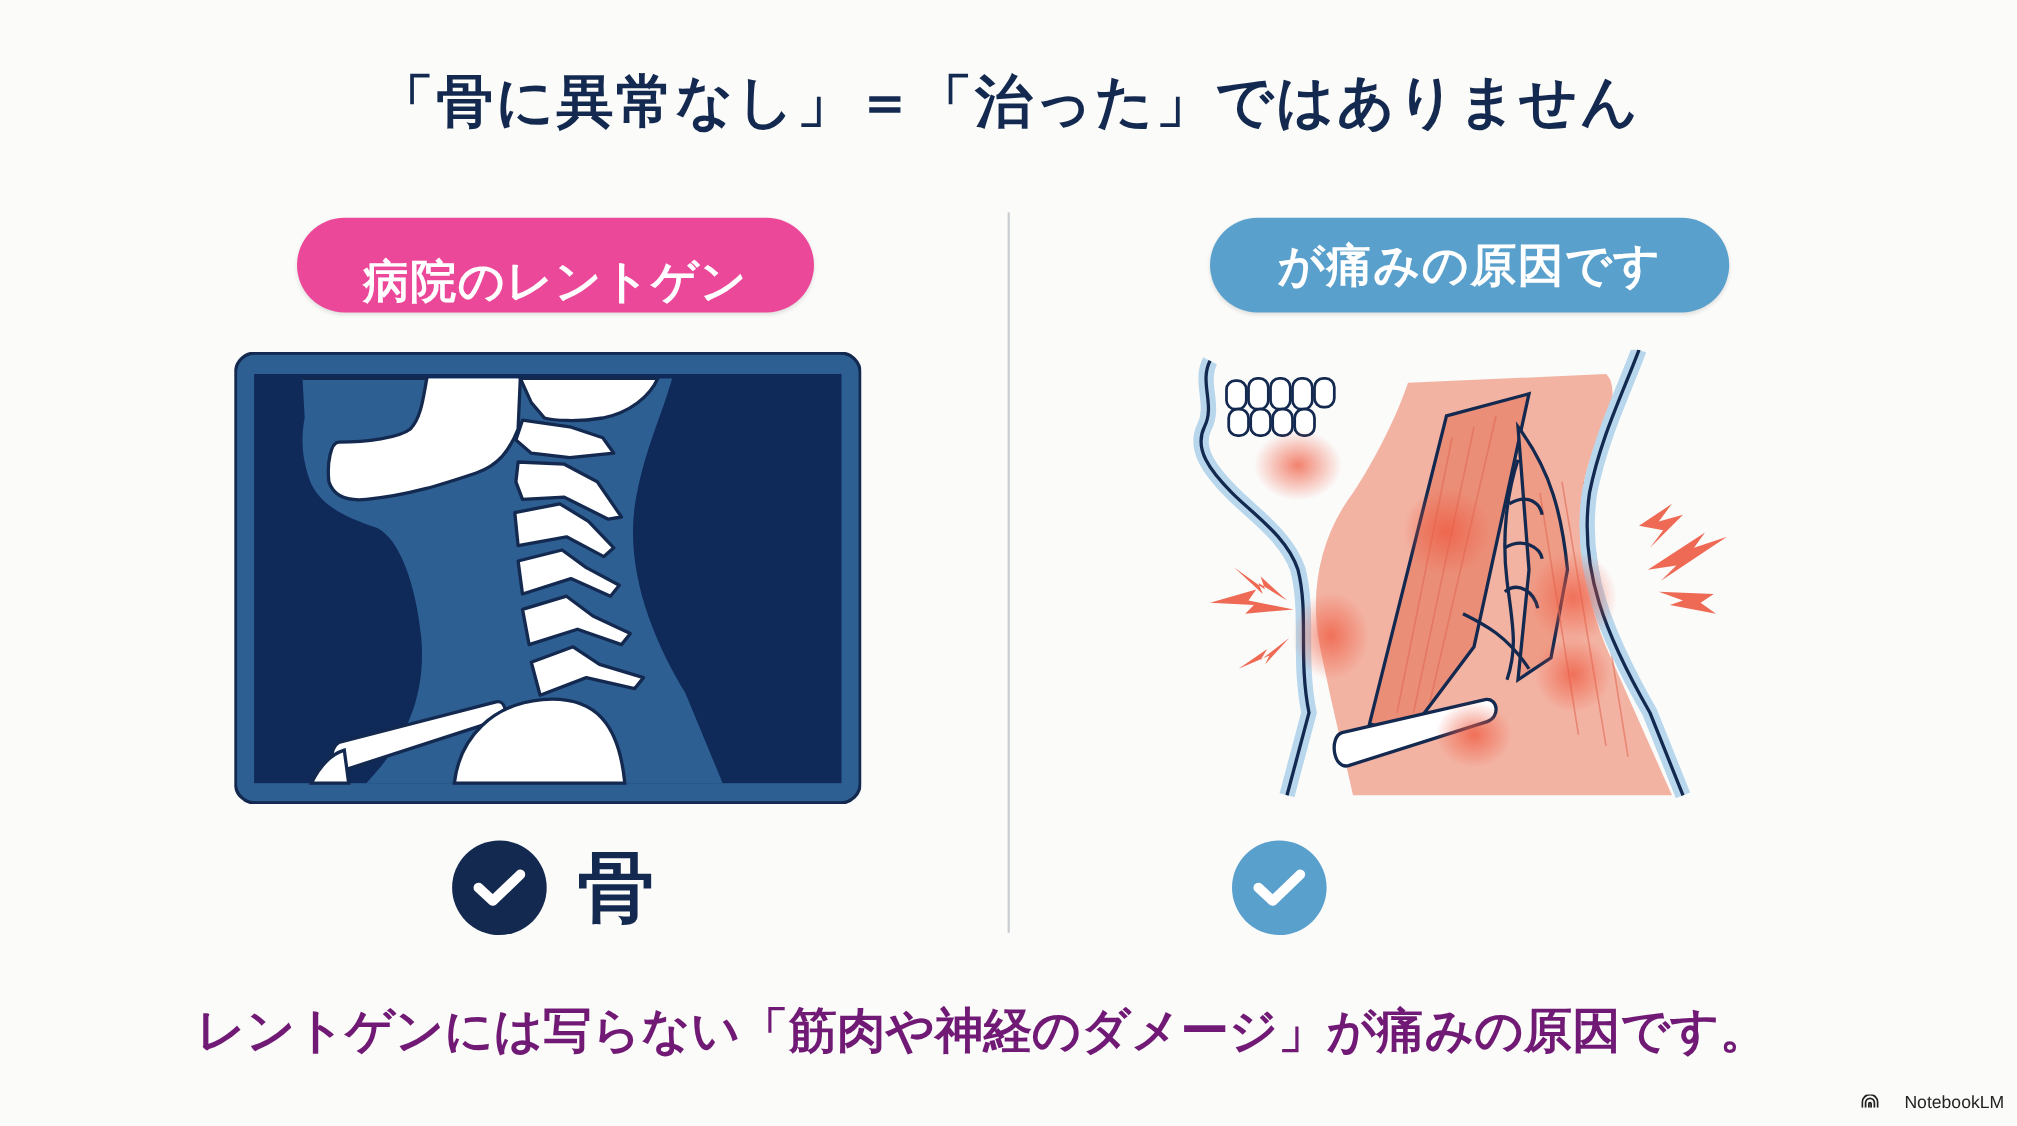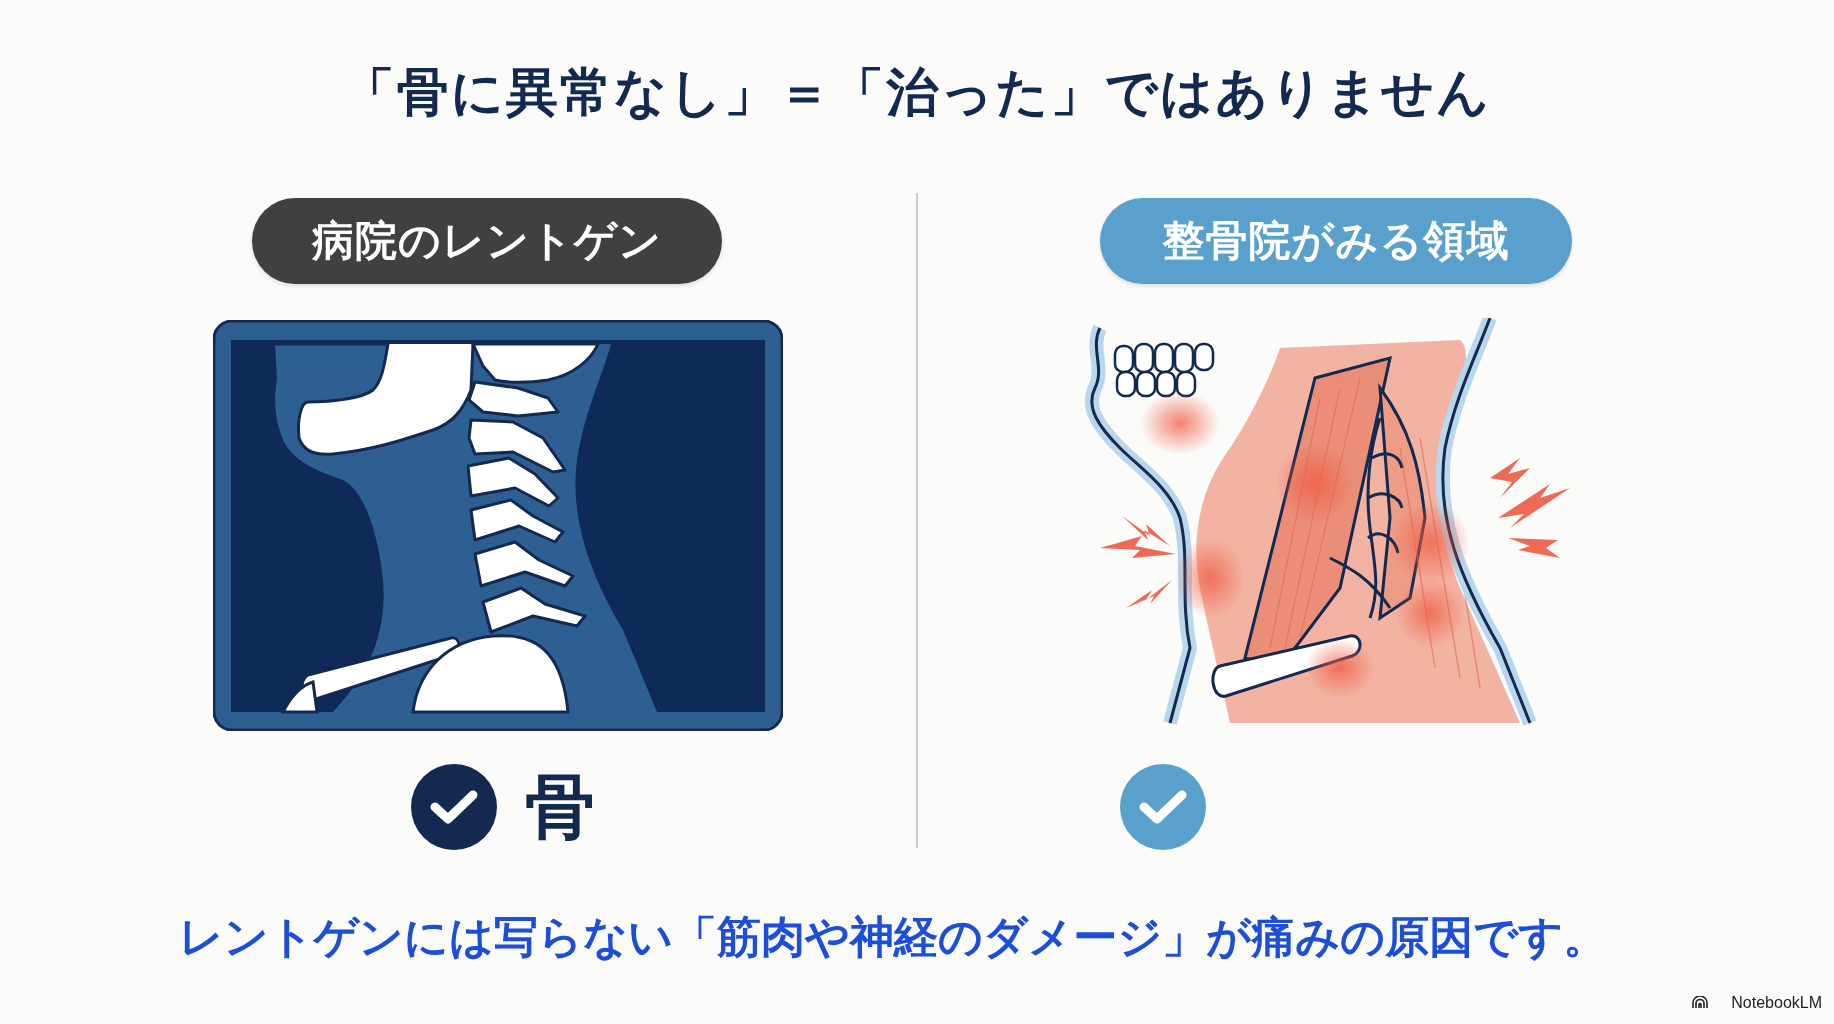--- a/index.html
+++ b/index.html
@@ -13,21 +13,21 @@
       position: absolute; left: 0; top: 58px; width: 1834px;
       text-align: center; font-size: 52px; font-weight: bold;
       color: #13294f; letter-spacing: 2px; white-space: nowrap;
     }
     .pill {
       position: absolute; height: 86px; border-radius: 43px;
       display: flex; align-items: center; justify-content: center;
       color: #ffffff; font-size: 42px; font-weight: bold; letter-spacing: 1px;
       box-shadow: 0 2px 4px rgba(0,0,0,0.12);
     }
-    .pill.left { left: 252px; top: 198px; width: 470px; background: #404040; }
+    .pill.left { left: 270px; top: 198px; width: 470px; background: #ec4899; align-items: flex-end; }
     .pill.right { left: 1100px; top: 198px; width: 472px; background: #5aa0cc; }
     .divider {
       position: absolute; left: 916px; top: 193px; width: 2px; height: 655px;
       background: #c9ccd2;
     }
     .illus { position: absolute; }
     .illus.xray { left: 213px; top: 320px; width: 570px; height: 411px; }
     .illus.muscle { left: 1080px; top: 318px; width: 500px; height: 415px; }
     .check-row {
       position: absolute; top: 762px; height: 90px;
@@ -41,21 +41,21 @@
     }
     .check-row.left .check-circle { background: #13294f; }
     .check-row.right .check-circle { background: #5aa0cc; }
     .check-label {
       margin-left: 28px; font-size: 70px; font-weight: bold; line-height: 1;
     }
     .check-row.left .check-label { color: #13294f; }
     .check-row.right .check-label { color: #5aa0cc; letter-spacing: 2px; }
     .caption {
       position: absolute; left: 0; top: 908px; width: 1786px;
-      text-align: center; font-size: 44px; font-weight: bold; color: #1d4ed8;
+      text-align: center; font-size: 44px; font-weight: bold; color: #701a75;
       white-space: nowrap;
     }
     .brand {
       position: absolute; right: 12px; bottom: 12px;
       display: flex; align-items: center; gap: 23px;
       font-family: "Liberation Sans", sans-serif; font-size: 16px; color: #222;
     }
   </style>
 </head>
 <body>
@@ -98,21 +98,21 @@
     <svg width="50" height="40" viewBox="0 0 50 40">
         <path d="M6 20 L19 32 L44 8" fill="none" stroke="#fff" stroke-width="9" stroke-linecap="round" stroke-linejoin="round"></path>
       </svg>
   </div>
   <span class="check-label">骨</span>
 </div>
 
 <div class="divider"></div>
 
 <div class="pill right">
-  <span>整骨院がみる領域</span>
+  <span>が痛みの原因です</span>
 </div>
 
 <div class="illus muscle">
   <svg width="500" height="415" viewBox="0 0 500 415">
     <defs>
       <radialGradient id="glow" cx="50%" cy="50%" r="50%">
         <stop offset="0%" stop-color="#ef5a40" stop-opacity="0.75"></stop>
         <stop offset="100%" stop-color="#ef5a40" stop-opacity="0"></stop>
       </radialGradient>
     </defs>

